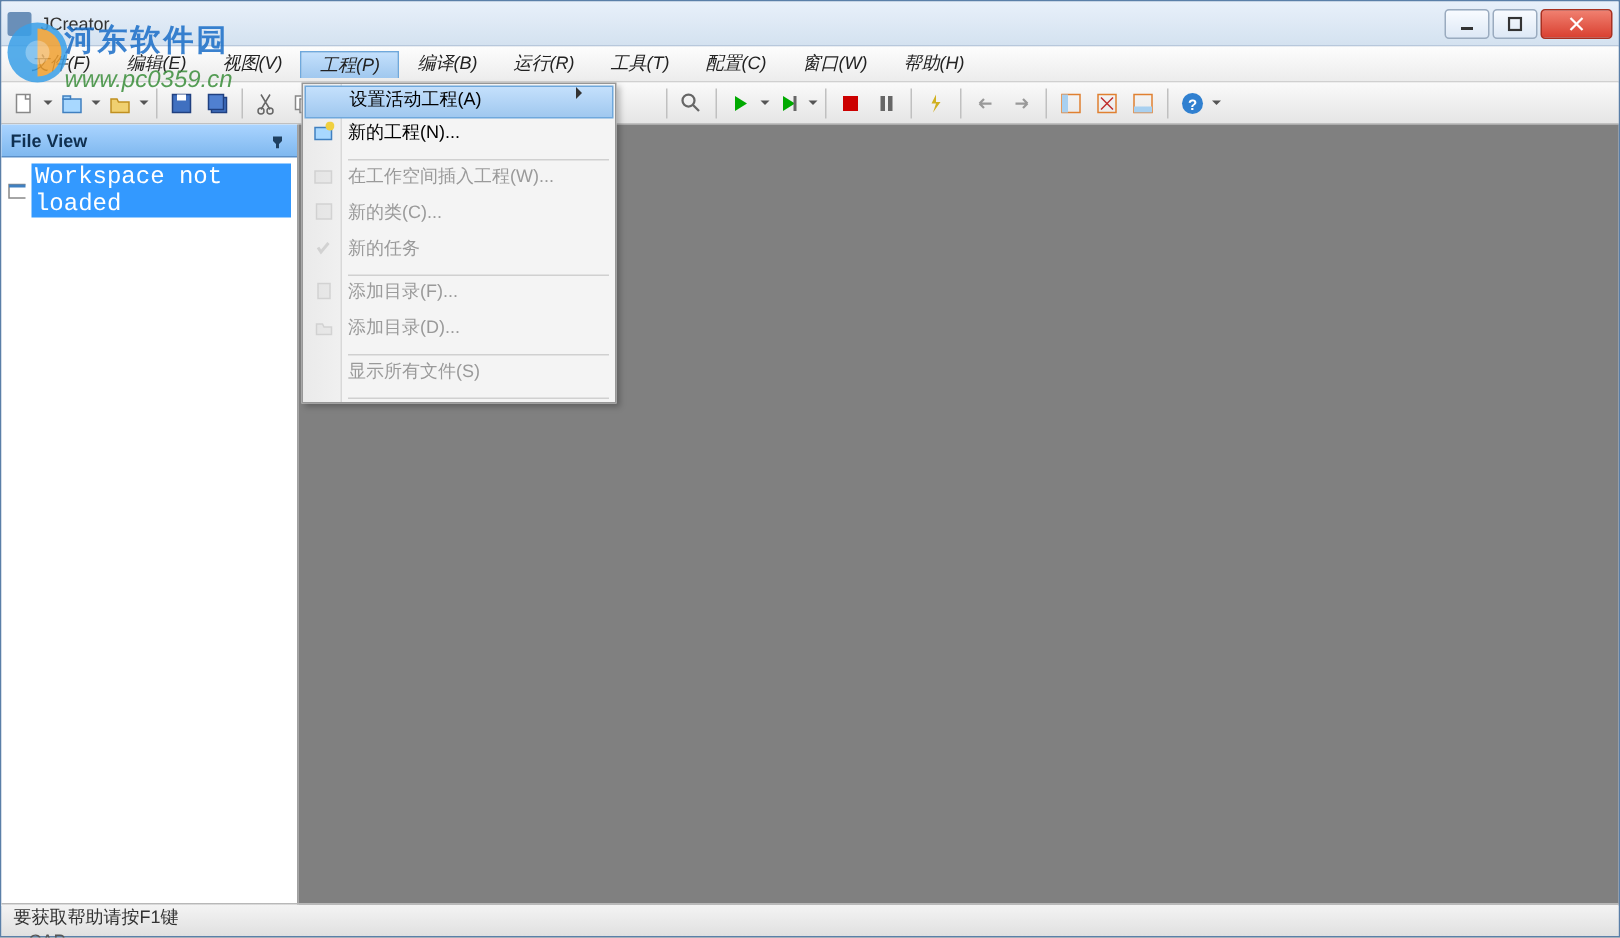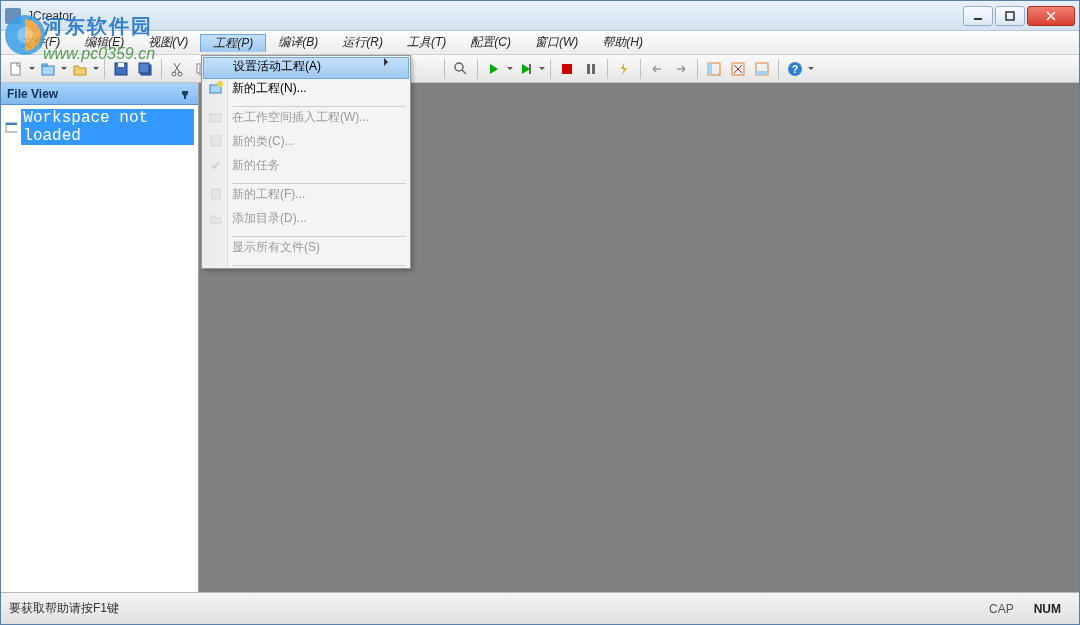--- a/index.html
+++ b/index.html
@@ -101,25 +101,25 @@
     .dd-item.disabled { color: #9a9a9a; }
     .dd-sep { height: 1px; background: #d0d0d0; margin: 2px 4px 2px 30px; }
     .dd-icon { position: absolute; left: 6px; width: 16px; height: 16px; display: flex; align-items: center; justify-content: center; }
     .dd-icon.disabled svg { opacity: 0.4; }
     .dd-arrow { margin-left: auto; }
     .dd-arrow::after { content: ""; border-top: 4px solid transparent; border-bottom: 4px solid transparent; border-left: 4px solid #333; display: block;}
     .dd-left-strip { position: absolute; left: 0; top: 0; bottom: 0; width: 26px; background: linear-gradient(to right, #eaeaea, #f0f0f0); border-right: 1px solid #d8d8d8; }
 
     
     .statusbar {
-      position: absolute; bottom: 0; left: 0; right: 0; height: 32px;
+      position: absolute; bottom: 0; left: 0; right: 0; height: 22px;
       background: linear-gradient(to bottom, #f4f4f4, #e0e0e0);
       border-top: 1px solid #b8b8b8;
-      display: flex; align-items: center; padding: 0 8px;
-      font-size: 12px; color: #333;
+      display: flex; align-items: flex-start; padding: 0 8px;
+      font-size: 12px; color: #333; flex-direction: column;
     }
     .status-left { flex: 1; }
     .status-item { padding: 0 10px; color: #555; }
     .status-item.bold { font-weight: bold; color: #222; }
   </style>
 </head>
 <body>
 
 <div class="window">
 
@@ -350,21 +350,21 @@
         </span>
       <span>新的任务</span>
     </div>
     <div class="dd-sep"></div>
     <div class="dd-item disabled">
       <span class="dd-icon disabled">
           <svg width="14" height="14">
             <rect x="3" y="2" width="8" height="10" fill="#ddd" stroke="#aaa"></rect>
           </svg>
         </span>
-      <span>新的工程(F)...</span>
+      <span>添加目录(F)...</span>
     </div>
     <div class="dd-item disabled">
       <span class="dd-icon disabled">
           <svg width="14" height="14">
             <path d="M2 5 h4 l1 2 h5 v5 h-10 z" fill="#ddd" stroke="#aaa"></path>
           </svg>
         </span>
       <span>添加目录(D)...</span>
     </div>
     <div class="dd-sep"></div>

